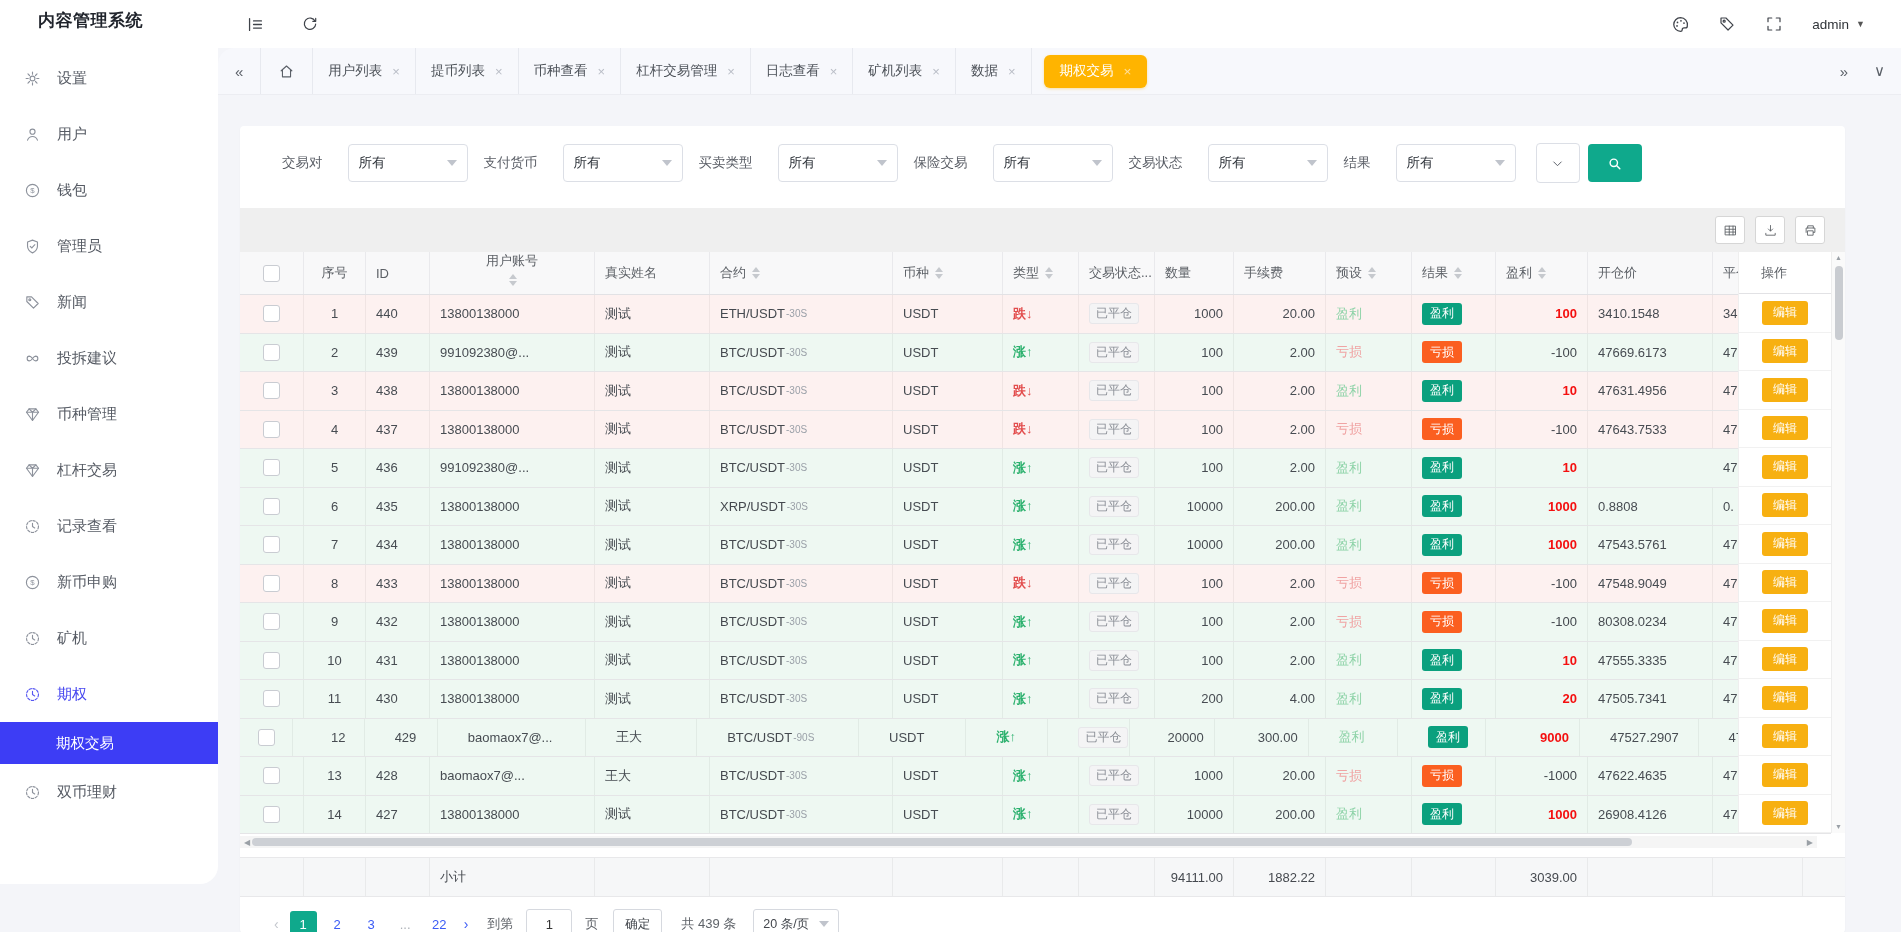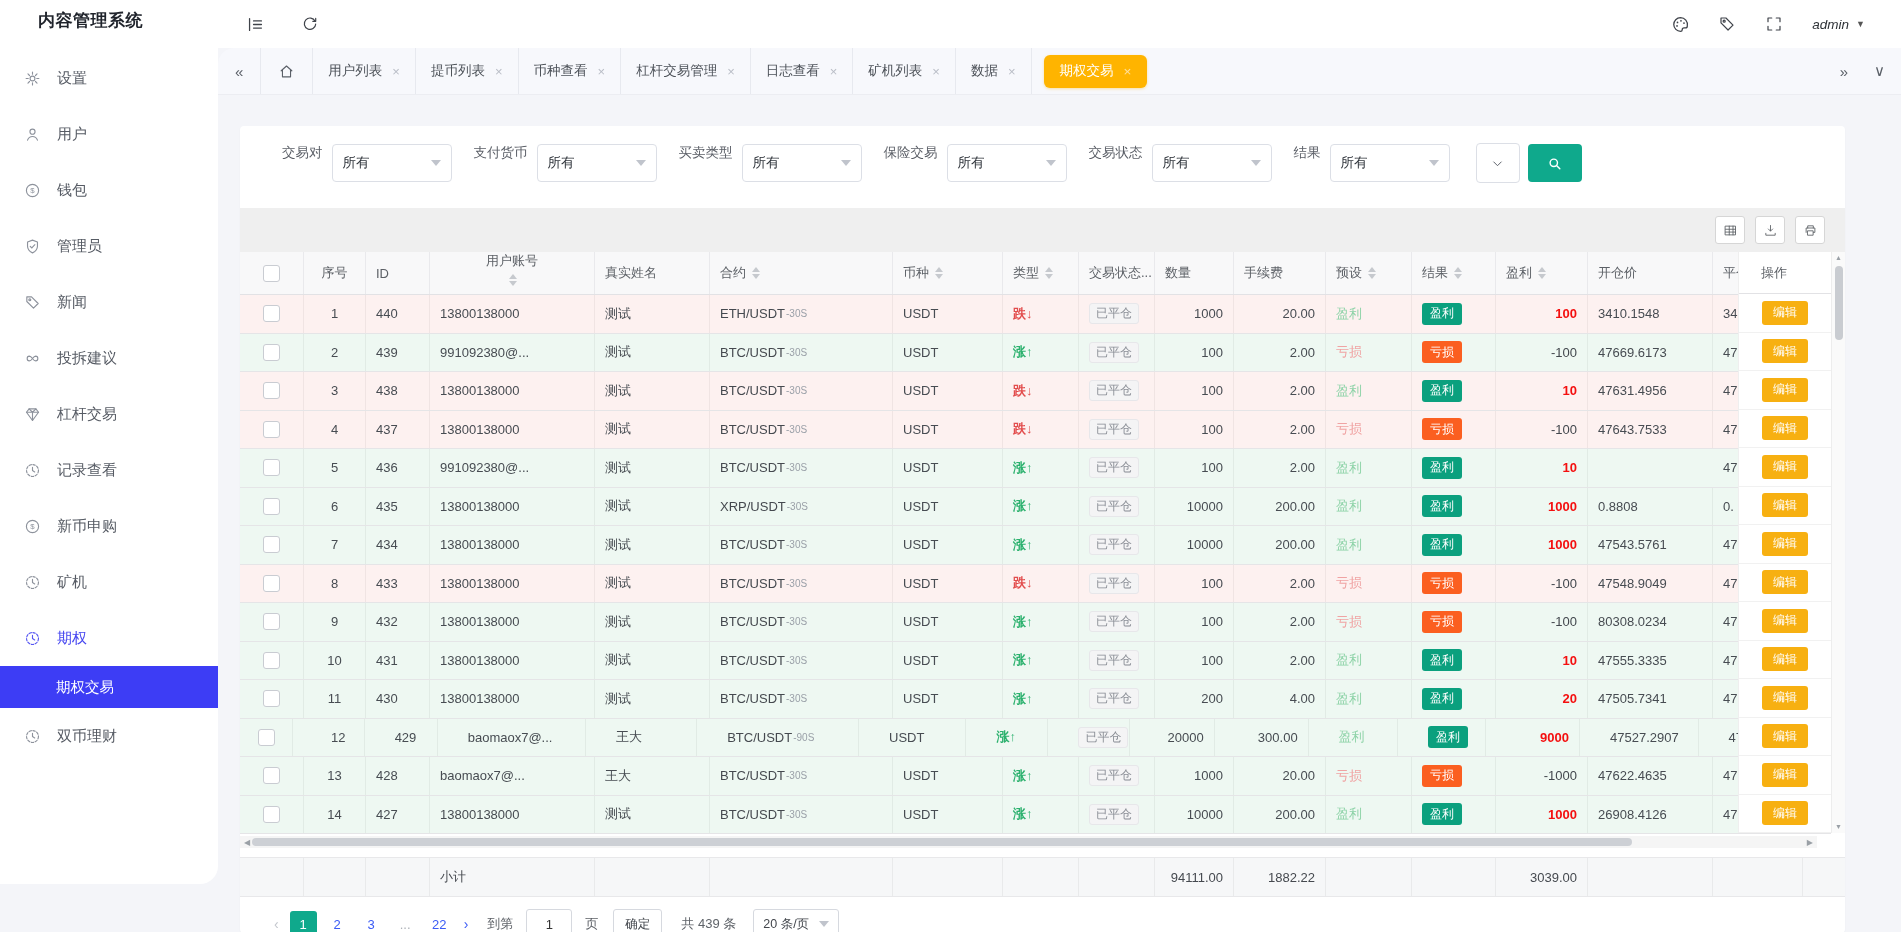--- a/index.html
+++ b/index.html
@@ -19,21 +19,21 @@
   .side-item.active .s-icon{color:#5757f2;}
   .side-sub{height:42px;background:#3d3df5;color:#fff;display:flex;align-items:center;
     padding-left:56px;font-size:14.5px;cursor:pointer;}
 
   
   .main{margin-left:218px;height:932px;}
   .topbar{height:48px;background:#fff;display:flex;align-items:center;
     padding:0 36px 0 28px;gap:36px;}
   .tb-icon{width:19px;height:19px;color:#3f434a;cursor:pointer;display:flex;align-items:center;}
   .tb-right{margin-left:auto;display:flex;align-items:center;gap:28px;}
-  .admin{display:flex;align-items:center;gap:7px;font-size:13.5px;color:#2f3338;cursor:pointer;font-style:italic;}
+  .admin{display:flex;align-items:center;gap:7px;font-size:13.5px;color:#2f3338;cursor:pointer;}
   .admin .dcaret{font-size:9px;color:#555;}
 
   .below{height:884px;background:#f4f5f9;border-radius:16px 0 0 0;overflow:hidden;}
   .tabbar{height:46px;display:flex;align-items:center;background:#f7f8fc;
     border-bottom:1px solid #ecedf2;border-radius:16px 0 0 0;}
   .tab-nav{padding:0 17px;color:#5b6068;font-size:15px;height:46px;display:flex;
     align-items:center;border-right:1px solid #e7e9ef;cursor:pointer;}
   .tabs{display:flex;align-items:center;height:46px;}
   .tab{display:flex;align-items:center;gap:10px;padding:0 15px;height:46px;
     border-right:1px solid #e7e9ef;font-size:13.5px;color:#4c5158;cursor:pointer;white-space:nowrap;}
@@ -44,21 +44,21 @@
   .tab-active .x{color:#ffe0a0;}
   .tab-end{margin-left:auto;display:flex;align-items:center;gap:26px;color:#5b6068;
     padding-right:16px;font-size:15px;}
   .tab-end span{cursor:pointer;}
 
   
   .card{margin:31px 56px 0 22px;background:#fff;border-radius:4px;height:807px;
     position:relative;box-shadow:0 1px 2px rgba(0,0,0,.04);}
   .filters{display:flex;align-items:center;padding:18px 0 0 42px;height:38px;}
   .f-items{display:flex;align-items:center;}
-  .f-group{display:flex;align-items:flex-start;margin-right:22px;}
+  .f-group{display:flex;align-items:center;margin-right:16px;gap:16px;}
   .f-label{font-size:13.5px;color:#5a5e66;margin-right:9px;white-space:nowrap;}
   .f-select{width:98px;height:36px;border:1px solid #dcdfe6;border-radius:4px;background:#fff;
     display:flex;align-items:center;justify-content:space-between;padding:0 10px;
     color:#2f343b;font-size:13.5px;cursor:pointer;}
   .f-caret{width:0;height:0;border-left:5px solid transparent;border-right:5px solid transparent;
     border-top:6px solid #c0c4cc;}
   .btn-more{width:42px;height:38px;border:1px solid #dcdfe6;border-radius:4px;background:#fff;
     display:flex;align-items:center;justify-content:center;color:#5f646c;cursor:pointer;
     margin-left:4px;}
   .btn-search{width:54px;height:38px;border-radius:4px;display:flex;align-items:center;
@@ -196,20 +196,29 @@
           </span>
           <span class="s-label">新闻</span>
         </div>
         <div class="side-item">
           <span class="s-icon">
             <svg viewBox="0 0 24 24" width="17" height="17" fill="none" stroke="currentColor" stroke-width="1.6" stroke-linecap="round" stroke-linejoin="round">
               <path d="M12 12c-1.6 2.2-2.8 3.4-4.4 3.4A3.3 3.3 0 0 1 4.5 12a3.3 3.3 0 0 1 3.1-3.4c1.6 0 2.8 1.2 4.4 3.4 1.6 2.2 2.8 3.4 4.4 3.4a3.3 3.3 0 0 0 3.1-3.4 3.3 3.3 0 0 0-3.1-3.4c-1.6 0-2.8 1.2-4.4 3.4z"></path>
             </svg>
           </span>
           <span class="s-label">投拆建议</span>
+        </div>
+        <div class="side-item">
+          <span class="s-icon">
+            <svg viewBox="0 0 24 24" width="17" height="17" fill="none" stroke="currentColor" stroke-width="1.6" stroke-linecap="round" stroke-linejoin="round">
+              <path d="M7.2 4h9.6l3.7 4.8L12 20.5 3.5 8.8 7.2 4z"></path>
+              <path d="M3.5 8.8h17M7.2 4l4.8 4.8L16.8 4M12 8.8v11.7"></path>
+            </svg>
+          </span>
+          <span class="s-label">币种管理</span>
         </div>
         <div class="side-item">
           <span class="s-icon">
             <svg viewBox="0 0 24 24" width="17" height="17" fill="none" stroke="currentColor" stroke-width="1.6" stroke-linecap="round" stroke-linejoin="round">
               <path d="M7.2 4h9.6l3.7 4.8L12 20.5 3.5 8.8 7.2 4z"></path>
               <path d="M3.5 8.8h17M7.2 4l4.8 4.8L16.8 4M12 8.8v11.7"></path>
             </svg>
           </span>
           <span class="s-label">杠杆交易</span>
         </div>

